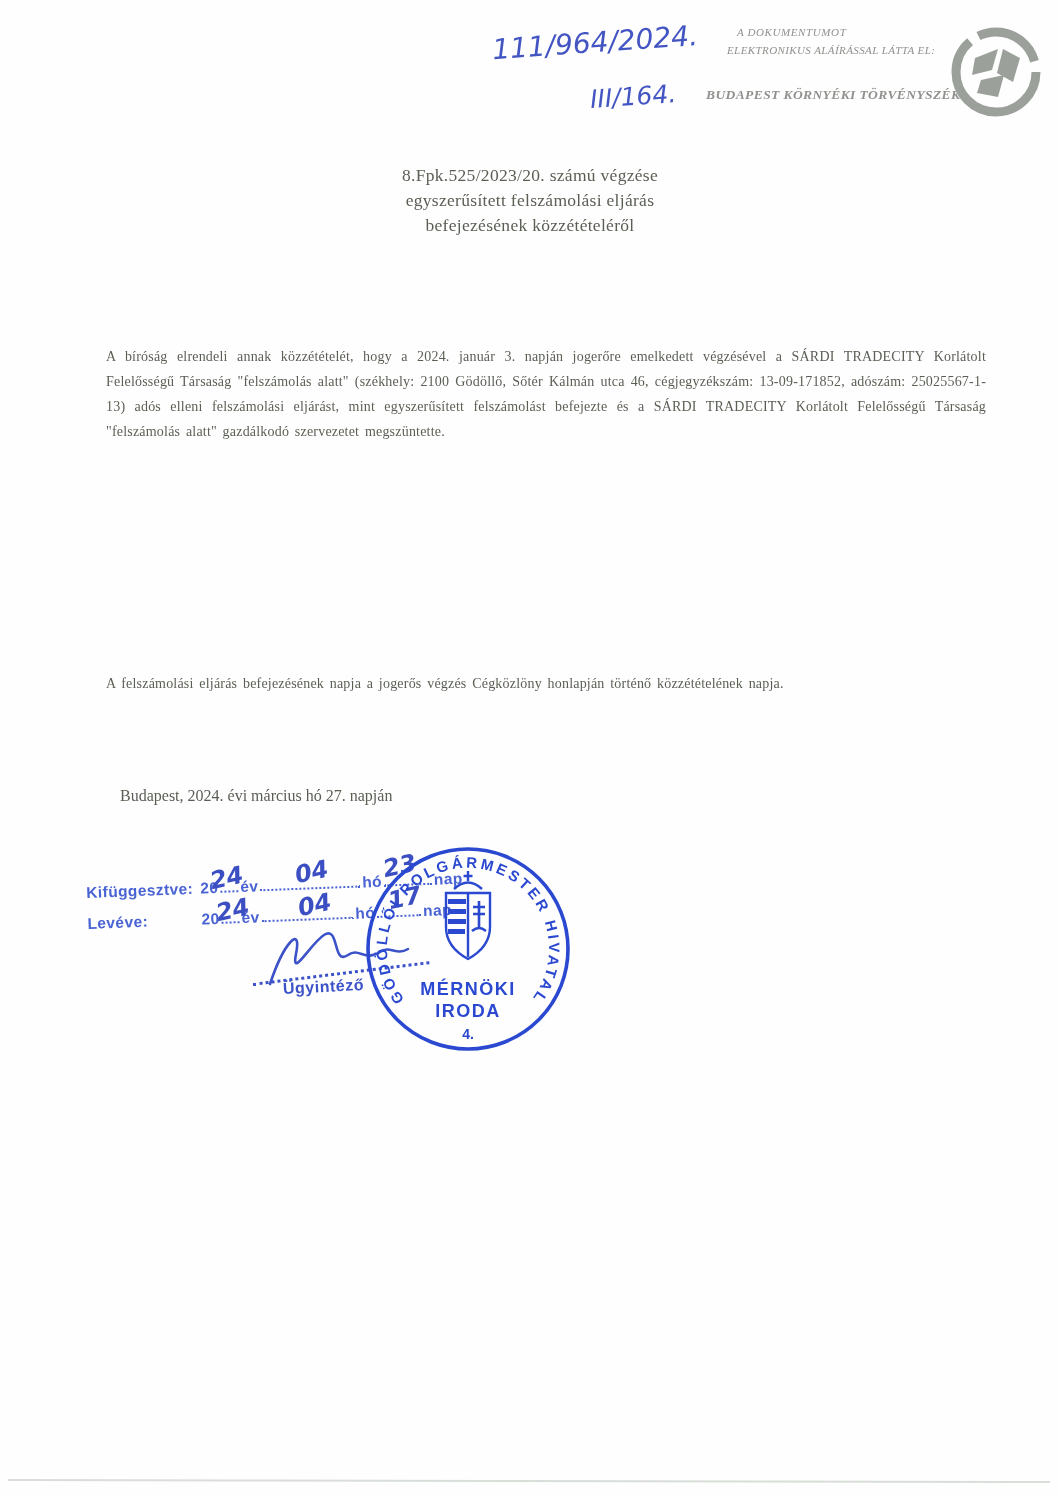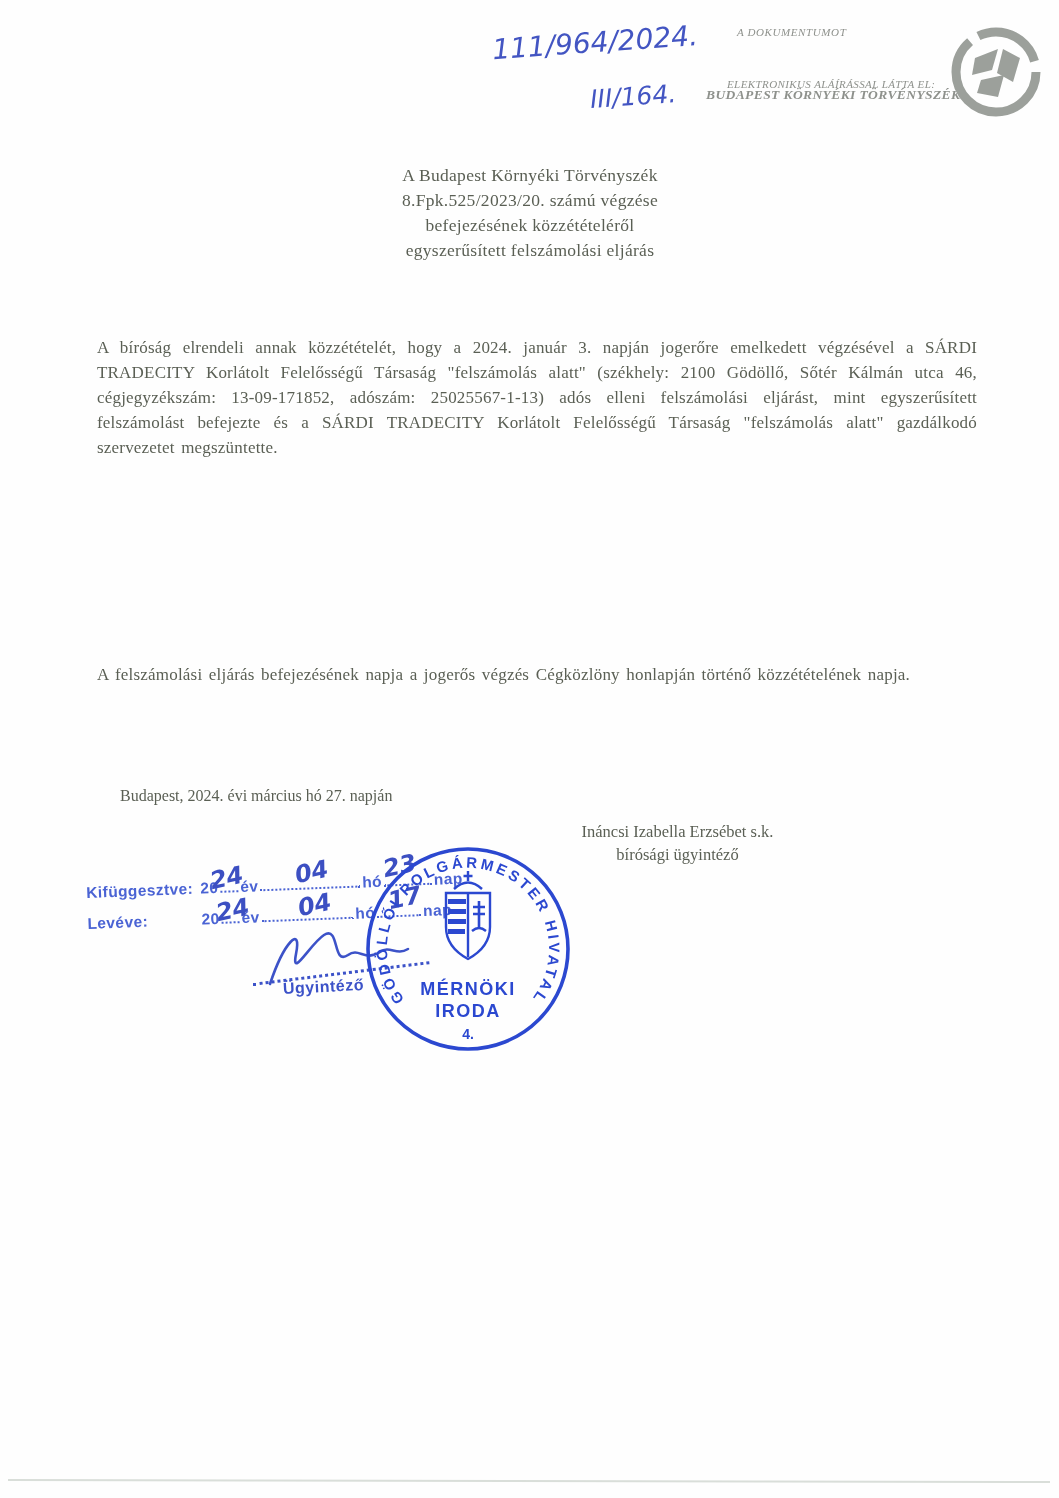--- a/index.html
+++ b/index.html
@@ -4,22 +4,22 @@
 <style>
   html,body{margin:0;padding:0;background:#e8e8e8;}
   .page{
     position:relative;width:1059px;height:1498px;margin:0 auto;
     background:#fefefe;overflow:hidden;
     font-family:"Liberation Serif", serif;
   }
   
   .scan-text{color:#5a5f54;}
   .para{
-    position:absolute;left:90px;width:880px;margin:7px;
-    font-size:17px;line-height:25px;text-align:justify;
+    position:absolute;left:90px;width:880px;margin:16px;
+    font-size:14px;line-height:25px;text-align:justify;
     word-spacing:2px;letter-spacing:.2px;
   }
   .title-block{
     position:absolute;left:90px;top:163px;width:880px;
     text-align:center;font-size:17.5px;line-height:25px;letter-spacing:.3px;
   }
   .dateline{
     position:absolute;left:120px;top:787px;font-size:16px;
   }
   .sig-block{
@@ -31,21 +31,21 @@
     position:absolute;color:#4355c2;
     font-family:"DejaVu Sans", sans-serif;font-style:italic;
     white-space:nowrap;
   }
   .hand-top1{left:492px;top:26px;font-size:28px;transform:rotate(-4deg);}
   .hand-top2{left:590px;top:82px;font-size:25px;transform:rotate(-4deg);}
   .hand-digit{font-size:24px;transform:rotate(-12deg);color:#3c4fc2;font-weight:bold;}
   
   .esign{position:absolute;color:#8e918c;font-family:Liberation Serif, serif;font-style:italic;white-space:nowrap;}
   .esign-1{left:737px;top:26px;font-size:11px;letter-spacing:.6px;}
-  .esign-2{left:727px;top:44px;font-size:11px;letter-spacing:.4px;margin-top:34px;}
+  .esign-2{left:727px;top:44px;font-size:11px;letter-spacing:.4px;}
   .esign-court{left:706px;top:87px;font-size:13.5px;font-weight:bold;letter-spacing:.4px;}
   
   .posting{
     position:absolute;left:86px;top:884px;width:420px;
     transform:rotate(-2.2deg);transform-origin:left top;
     font-family:"Liberation Sans", sans-serif;font-weight:bold;
     color:#4a63d4;font-size:15.5px;letter-spacing:.4px;
   }
   .posting .row{display:flex;align-items:baseline;height:31px;}
   .posting .lbl{width:112px;}
@@ -79,35 +79,30 @@
   <div class="esign esign-court">BUDAPEST KÖRNYÉKI TÖRVÉNYSZÉK</div>
 
   <svg class="court-logo" width="100" height="100" viewBox="0 0 100 100" aria-hidden="true">
     <circle cx="50" cy="50" r="40" fill="none" stroke="#9ca09b" stroke-width="9" stroke-dasharray="160 10 70 11"></circle>
     <polygon points="29,36 52,27 46,48 26,53" fill="#9ca09b"></polygon>
     <polygon points="57,27 74,36 67,60 51,51" fill="#9ca09b"></polygon>
     <polygon points="35,58 58,53 52,75 31,71" fill="#9ca09b"></polygon>
   </svg>
 
   <div class="title-block scan-text">
-    <div>A Budapest Környéki Törvényszék</div>
     <div>8.Fpk.525/2023/20. számú végzése</div>
+    <div>egyszerűsített felszámolási eljárás</div>
     <div>befejezésének közzétételéről</div>
-    <div>egyszerűsített felszámolási eljárás</div>
   </div>
 
   <p class="para scan-text" style="top:328px;">A bíróság elrendeli annak közzétételét, hogy a 2024. január 3. napján jogerőre emelkedett végzésével a SÁRDI TRADECITY Korlátolt Felelősségű Társaság "felszámolás alatt" (székhely: 2100 Gödöllő, Sőtér Kálmán utca 46, cégjegyzékszám: 13-09-171852, adószám: 25025567-1-13) adós elleni felszámolási eljárást, mint egyszerűsített felszámolást befejezte és a SÁRDI TRADECITY Korlátolt Felelősségű Társaság "felszámolás alatt" gazdálkodó szervezetet megszüntette.</p>
   <p class="para scan-text" style="top:655px;">A felszámolási eljárás befejezésének napja a jogerős végzés Cégközlöny honlapján történő közzétételének napja.</p>
 
   <div class="dateline scan-text">Budapest, 2024. évi március hó 27. napján</div>
 
-  <div class="sig-block scan-text">
-    <div>Ináncsi Izabella Erzsébet s.k.</div>
-    <div>bírósági ügyintéző</div>
-  </div>
 
   <div class="posting">
     <div class="row">
       <span class="lbl">Kifüggesztve:</span>
       <span class="seg">20</span>
       <span class="dots" style="width:18px;"></span>
       <span class="seg">év</span>
       <span class="dots" style="width:100px;"></span>
       <span class="seg">hó</span>
       <span class="dots" style="width:48px;"></span>

